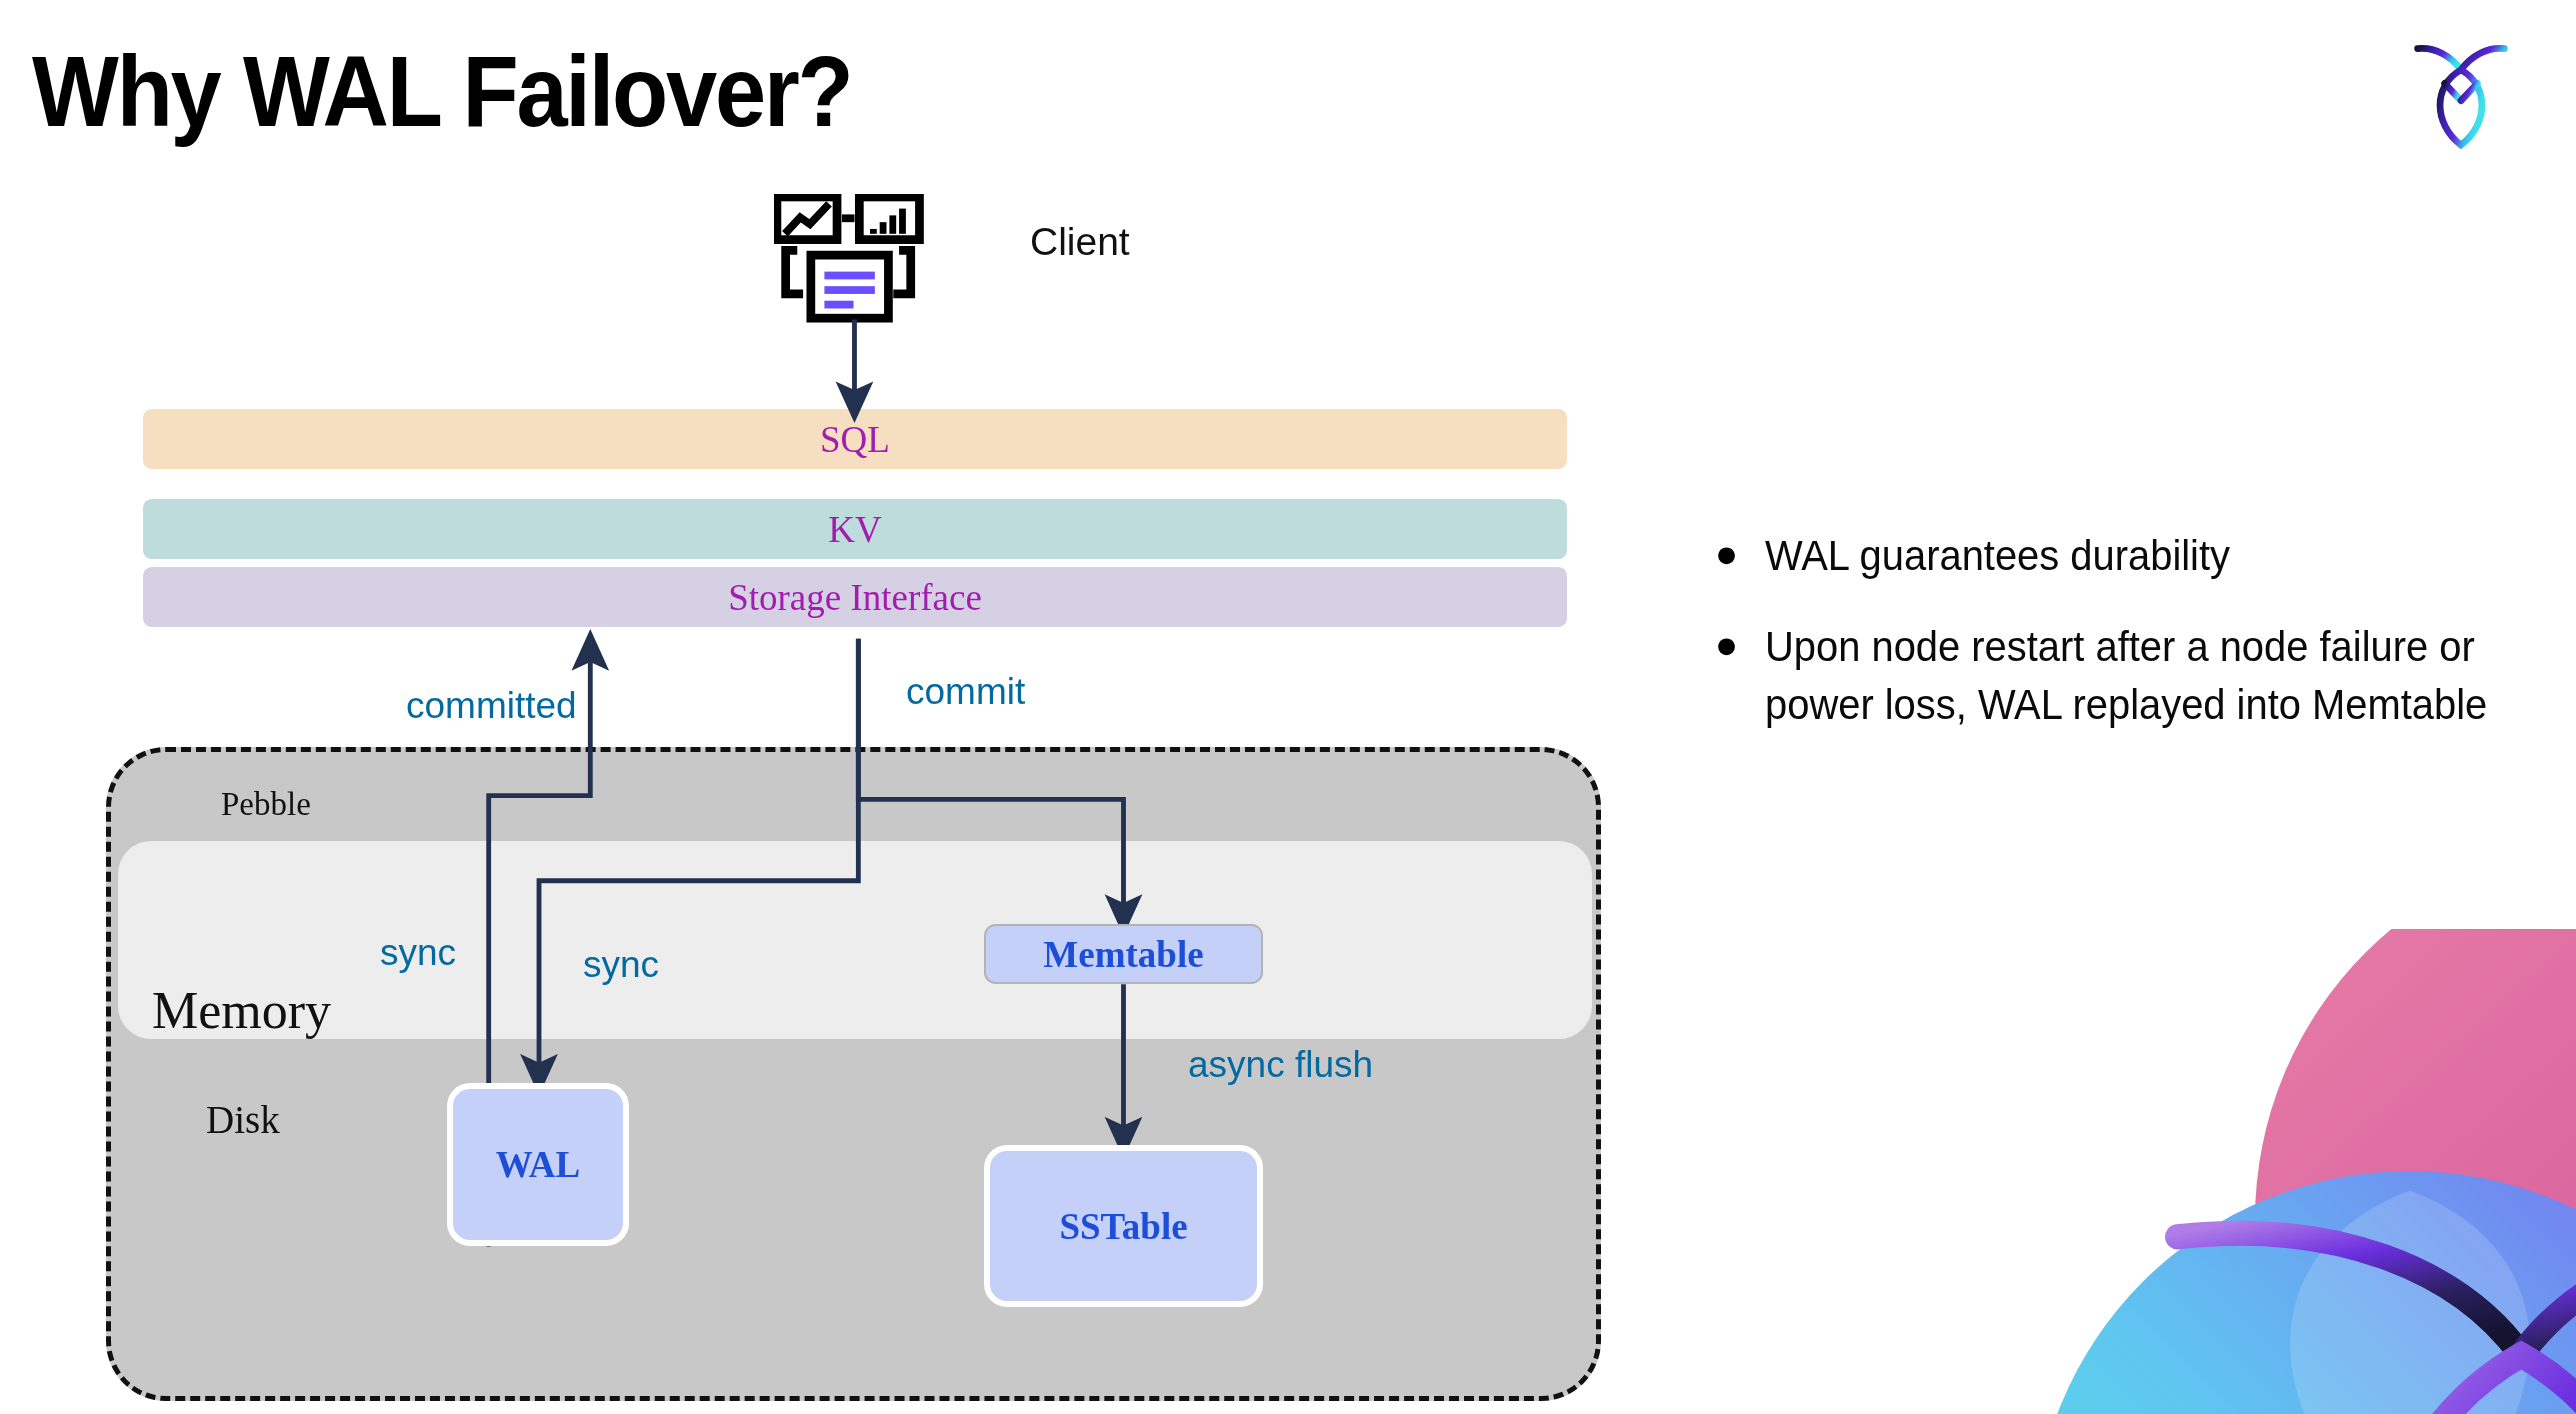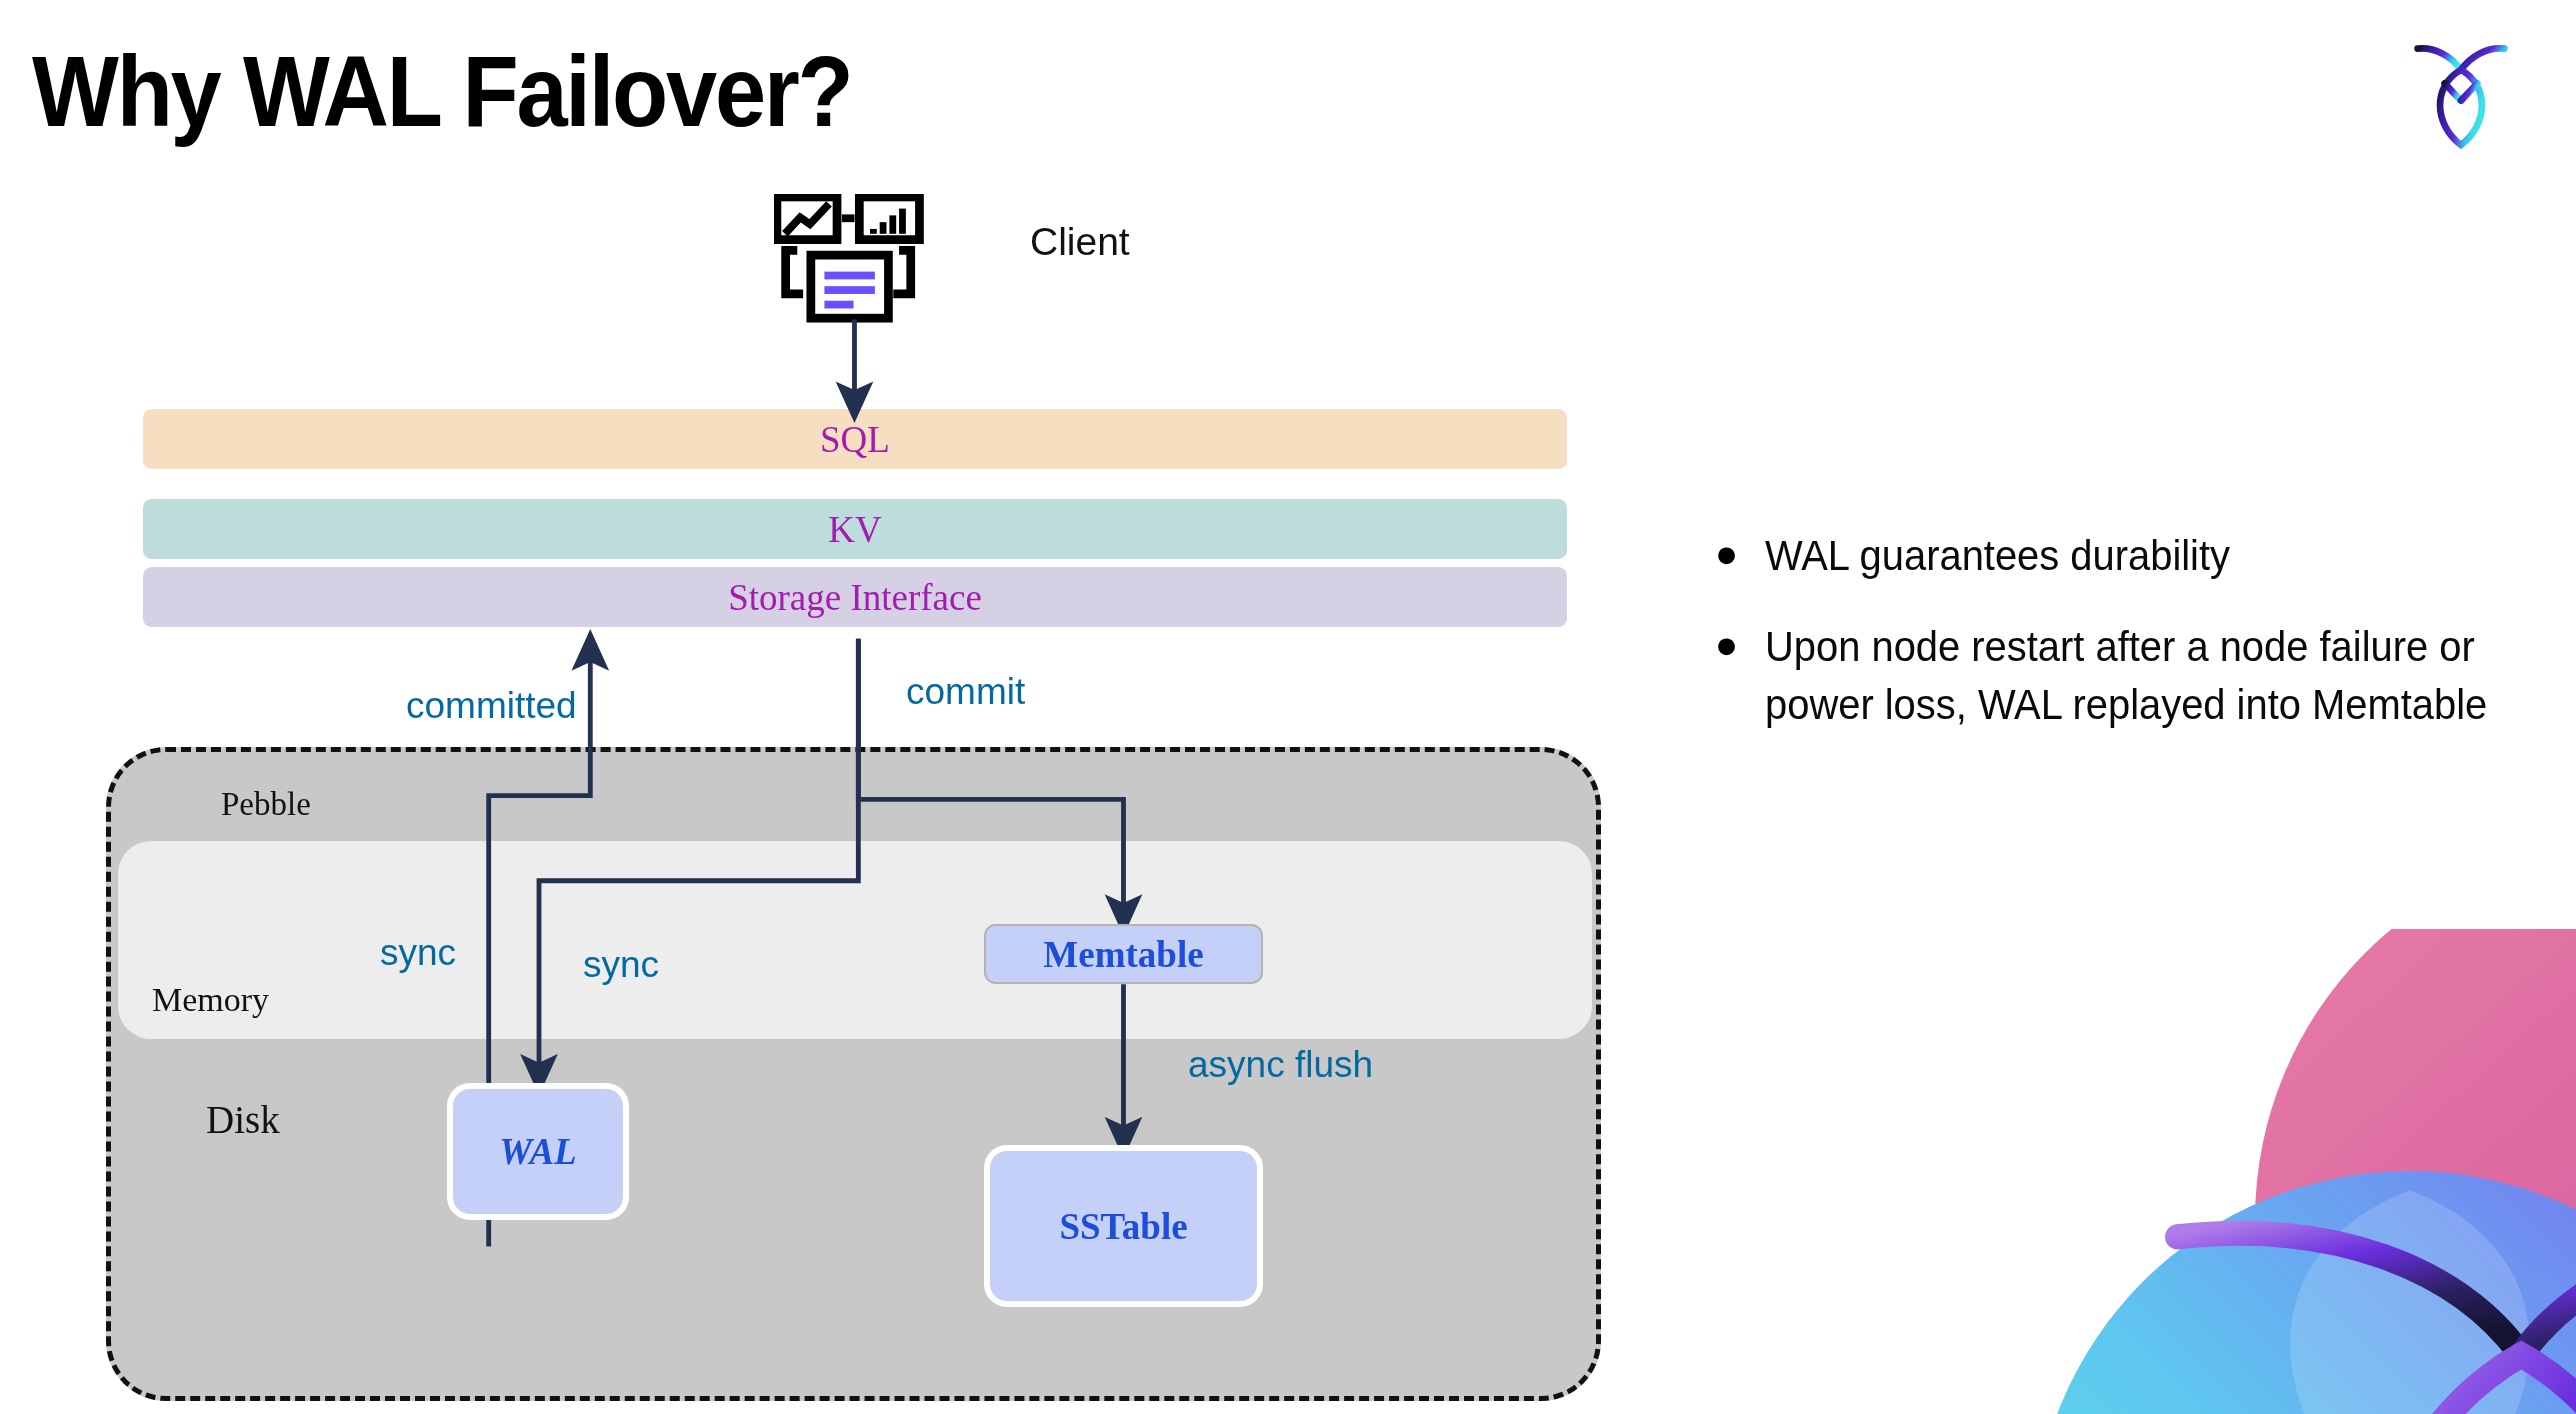--- a/index.html
+++ b/index.html
@@ -107,21 +107,21 @@
     width: 1474px;
     height: 198px;
     background: #ededed;
     border-radius: 33px;
   }
   #memory-label {
     position: absolute;
     left: 152px;
     top: 981px;
     font-family: "Liberation Serif", serif;
-    font-size: 34px;
+    font-size: 52px;
     color: #111111;
   }
   #disk-label {
     position: absolute;
     left: 206px;
     top: 1097px;
     font-family: "Liberation Serif", serif;
     font-size: 39px;
     color: #111111;
   }
@@ -144,25 +144,24 @@
     width: 279px;
     height: 60px;
     border: 2.9px solid #b3b3b3;
     border-radius: 11.6px;
     font-size: 37px;
   }
   #node-wal {
     left: 447px;
     top: 1083px;
     width: 182px;
-    height: 137px;
+    height: 163px;
     border: 6.8px solid #ffffff;
     border-radius: 23px;
     font-size: 37px;
-    font-style: italic;
   }
   #node-sstable {
     left: 984px;
     top: 1145px;
     width: 279px;
     height: 162px;
     border: 6.8px solid #ffffff;
     border-radius: 23px;
     font-size: 37px;
   }

